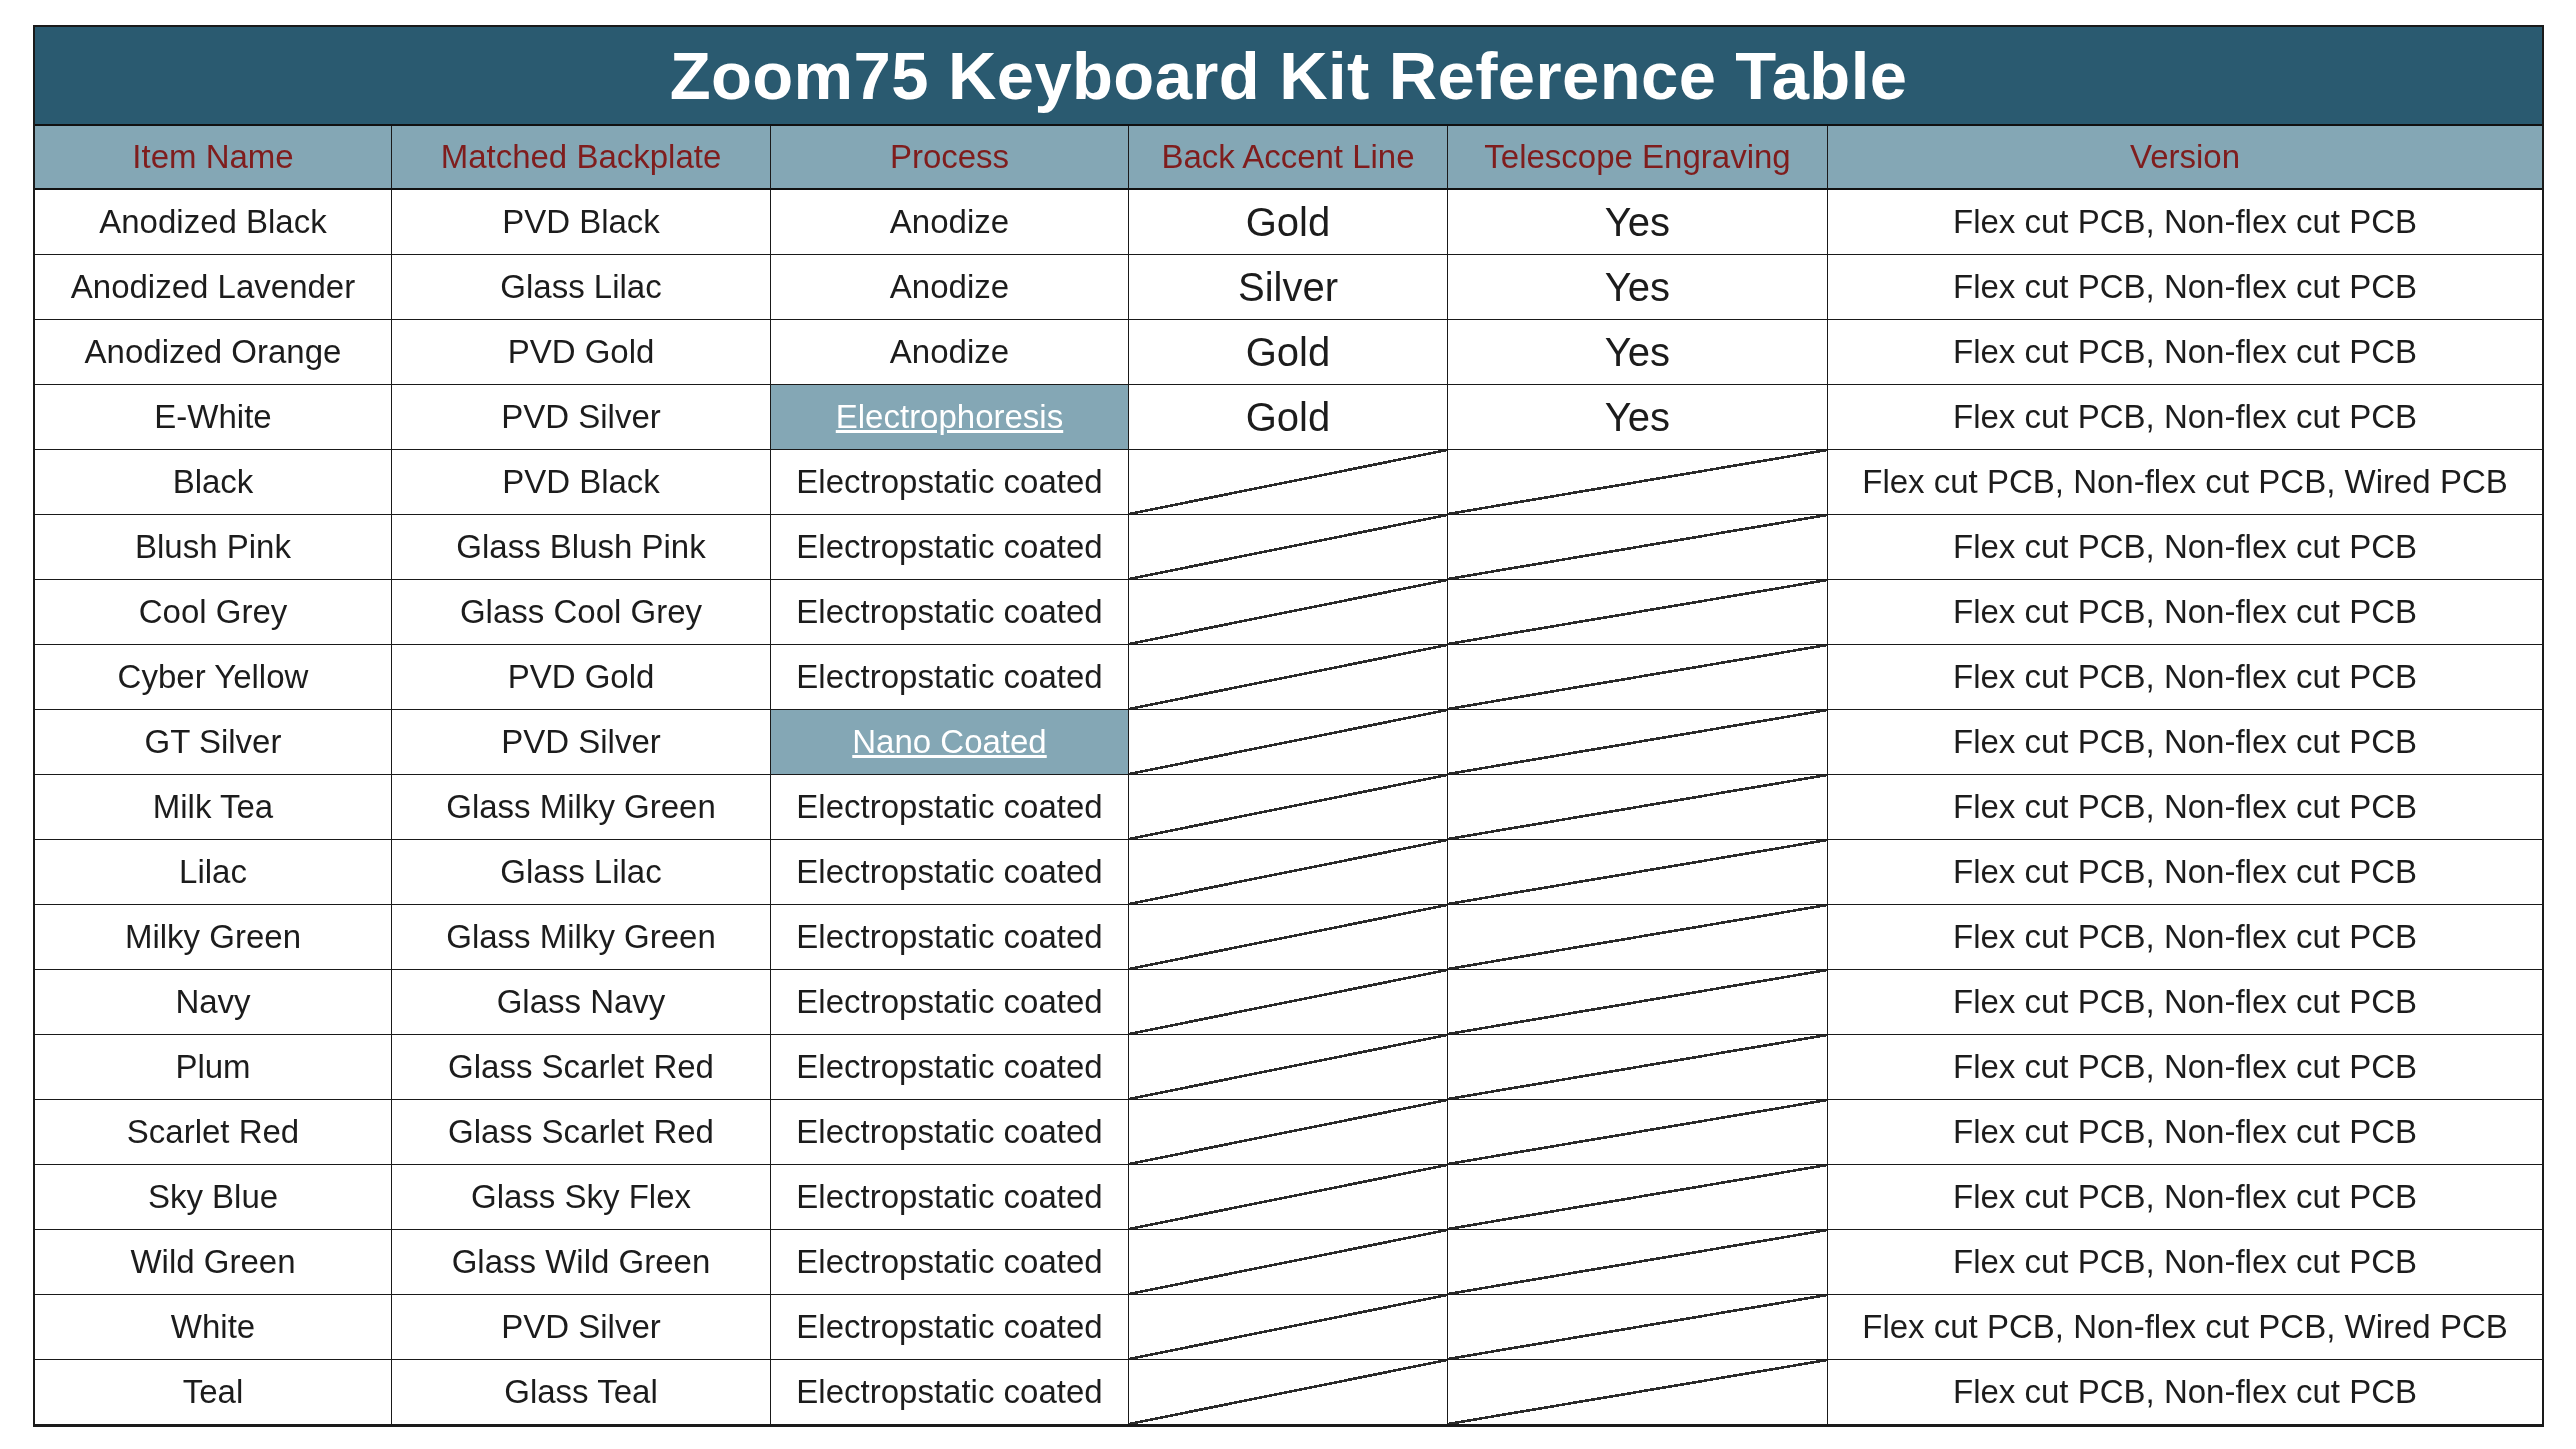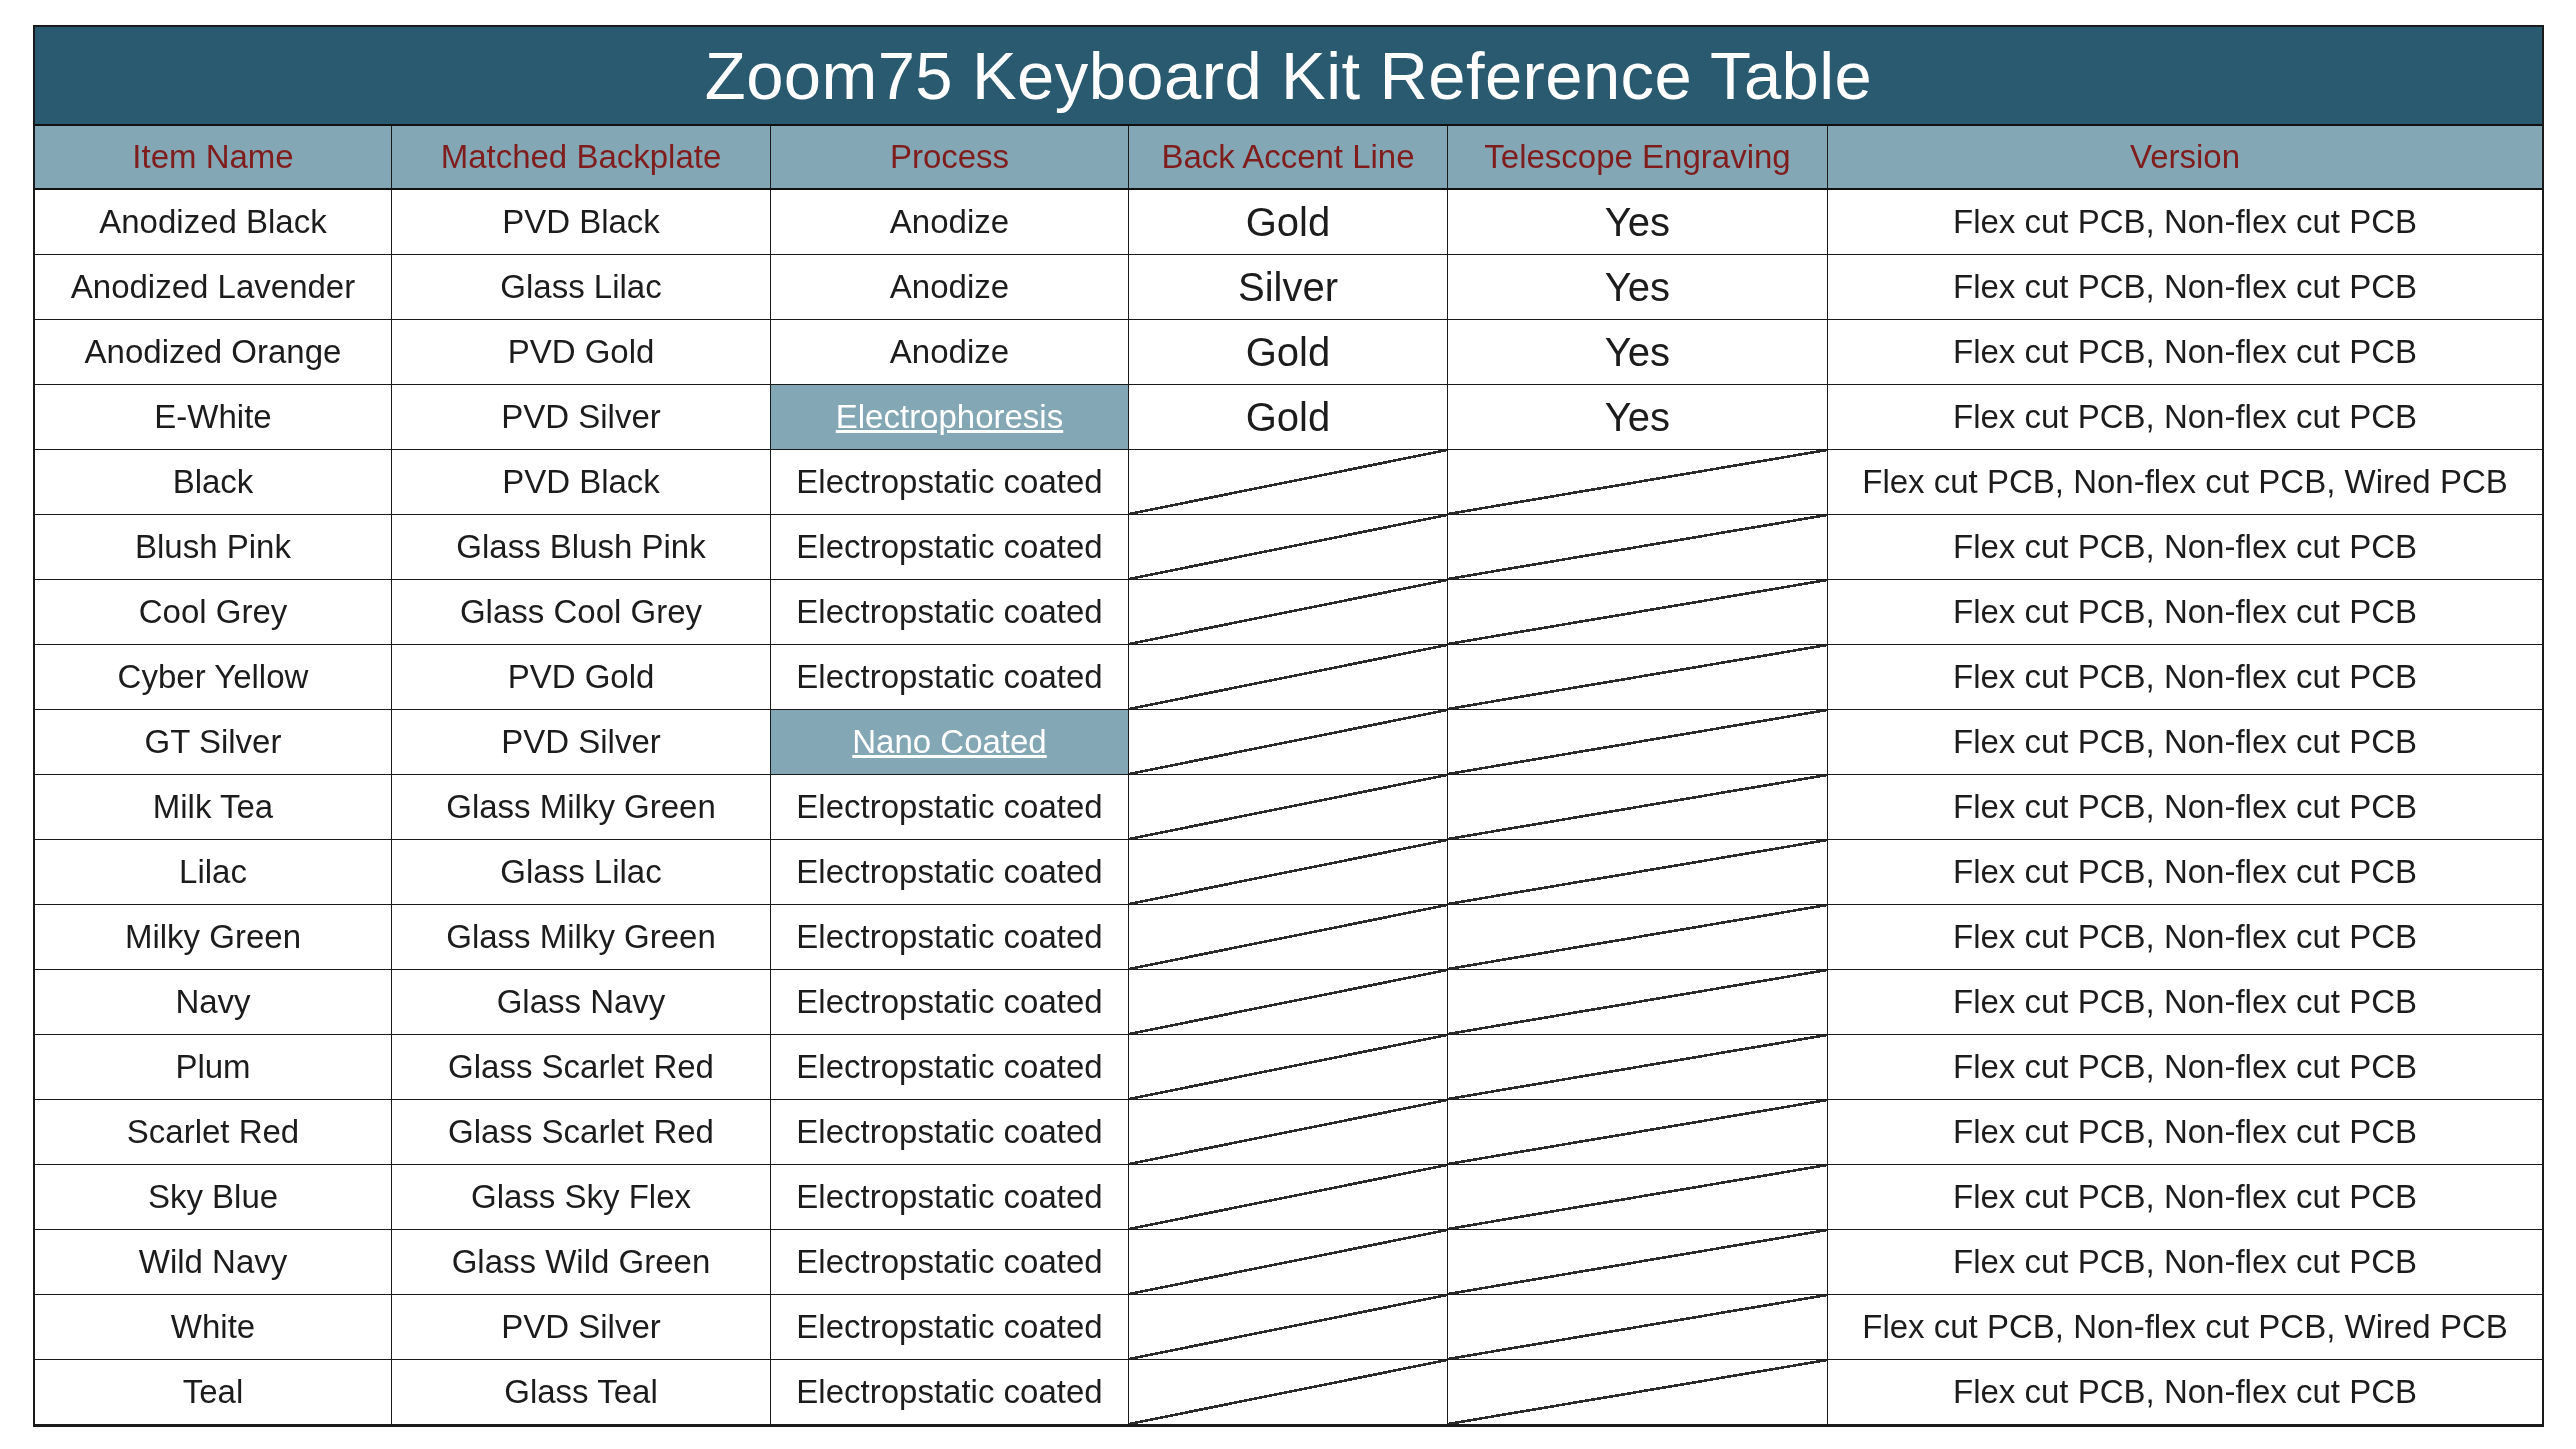--- a/index.html
+++ b/index.html
@@ -9,21 +9,21 @@
     -webkit-font-smoothing:antialiased;
   }
   .table-wrap{
     position:absolute;left:33px;top:25px;width:2511px;
     border:2.6px solid #1a1a1a;box-sizing:border-box;background:#fff;
   }
   .title-bar{
     height:99px;background:#2A5A70;color:#ffffff;
     border-bottom:2.6px solid #111111;box-sizing:border-box;
     display:flex;align-items:center;justify-content:center;
-    font-size:67px;font-weight:400;letter-spacing:0.4px;
+    font-size:67px;font-weight:700;letter-spacing:0.4px;
   }
   .tgrid{
     display:grid;
     grid-template-columns:357px 379px 358px 319px 380px auto;
   }
   .header-row{height:64px;}
   .header-row .cell{
     background:#84A7B5;color:#7f1d1d;font-size:33px;
     border-bottom:2.6px solid #111111;
   }
@@ -151,21 +151,21 @@
       <div class="cell">Electropstatic coated</div>
       <div class="cell big na"></div>
       <div class="cell big na"></div>
       <div class="cell">Flex cut PCB, Non-flex cut PCB</div>
       <div class="cell">Sky Blue</div>
       <div class="cell">Glass Sky Flex</div>
       <div class="cell">Electropstatic coated</div>
       <div class="cell big na"></div>
       <div class="cell big na"></div>
       <div class="cell">Flex cut PCB, Non-flex cut PCB</div>
-      <div class="cell">Wild Navy</div>
+      <div class="cell">Wild Green</div>
       <div class="cell">Glass Wild Green</div>
       <div class="cell">Electropstatic coated</div>
       <div class="cell big na"></div>
       <div class="cell big na"></div>
       <div class="cell">Flex cut PCB, Non-flex cut PCB</div>
       <div class="cell">White</div>
       <div class="cell">PVD Silver</div>
       <div class="cell">Electropstatic coated</div>
       <div class="cell big na"></div>
       <div class="cell big na"></div>

